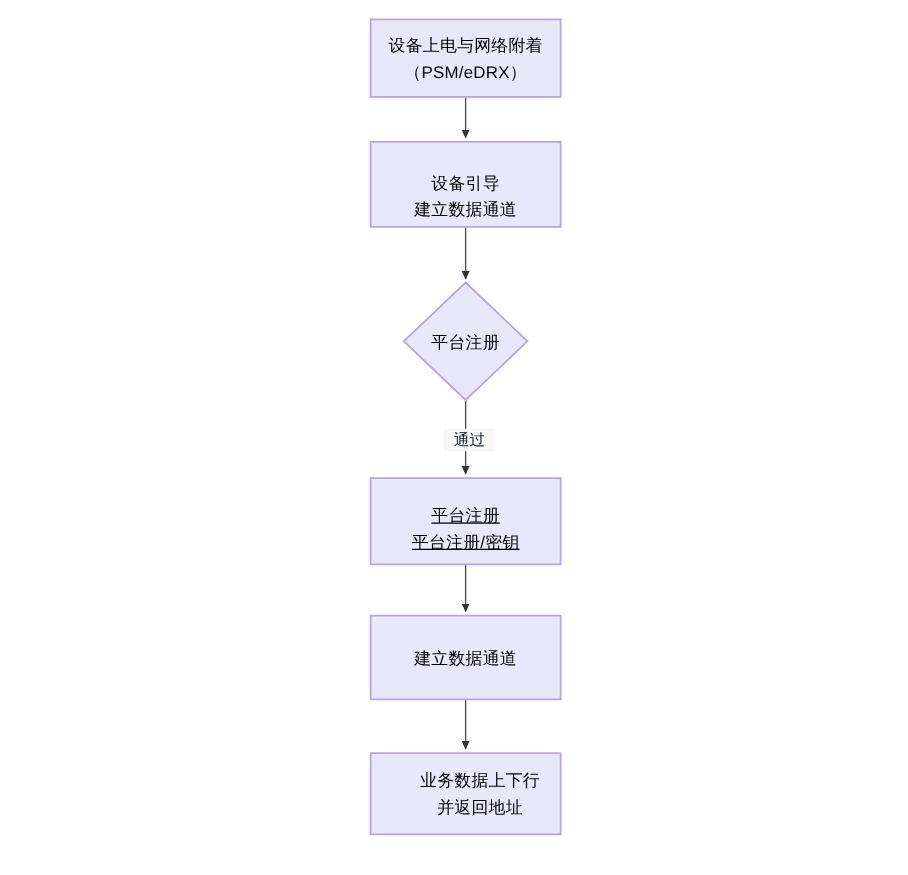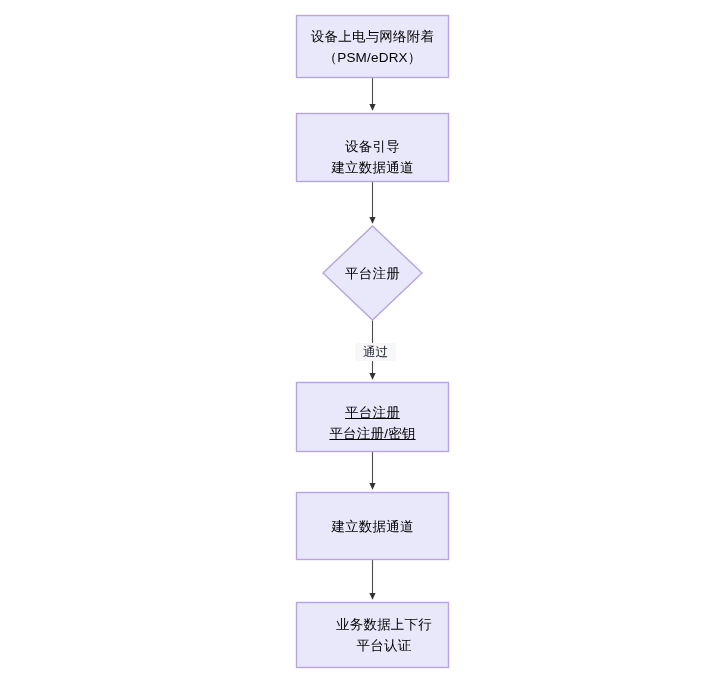--- a/index.html
+++ b/index.html
@@ -106,18 +106,18 @@
     <span class="line">平台注册</span>
     <span class="line">平台注册/密钥</span>
   </div>
 
   <div class="node-text" style="left:296px; top:492px; width:153px; height:68px;text-align:center;">
     <span class="line">建立数据通道</span>
   </div>
 
   <div class="node-text" style="left:296px; top:602px; width:176px; height:66px;">
     <span class="line">业务数据上下行</span>
-    <span class="line">平台认证</span>
+    <span class="line">并返回地址</span>
   </div>
 
   <div class="edge-label" style="left:355px; top:343px; width:35px;">通过</div>
 
 </div>
 
 </body></html>

